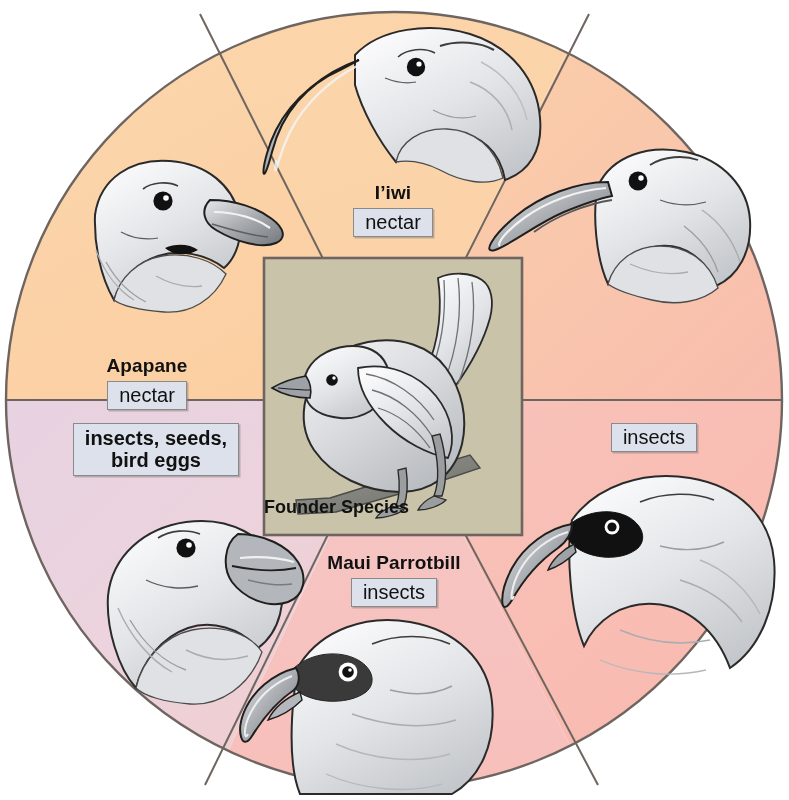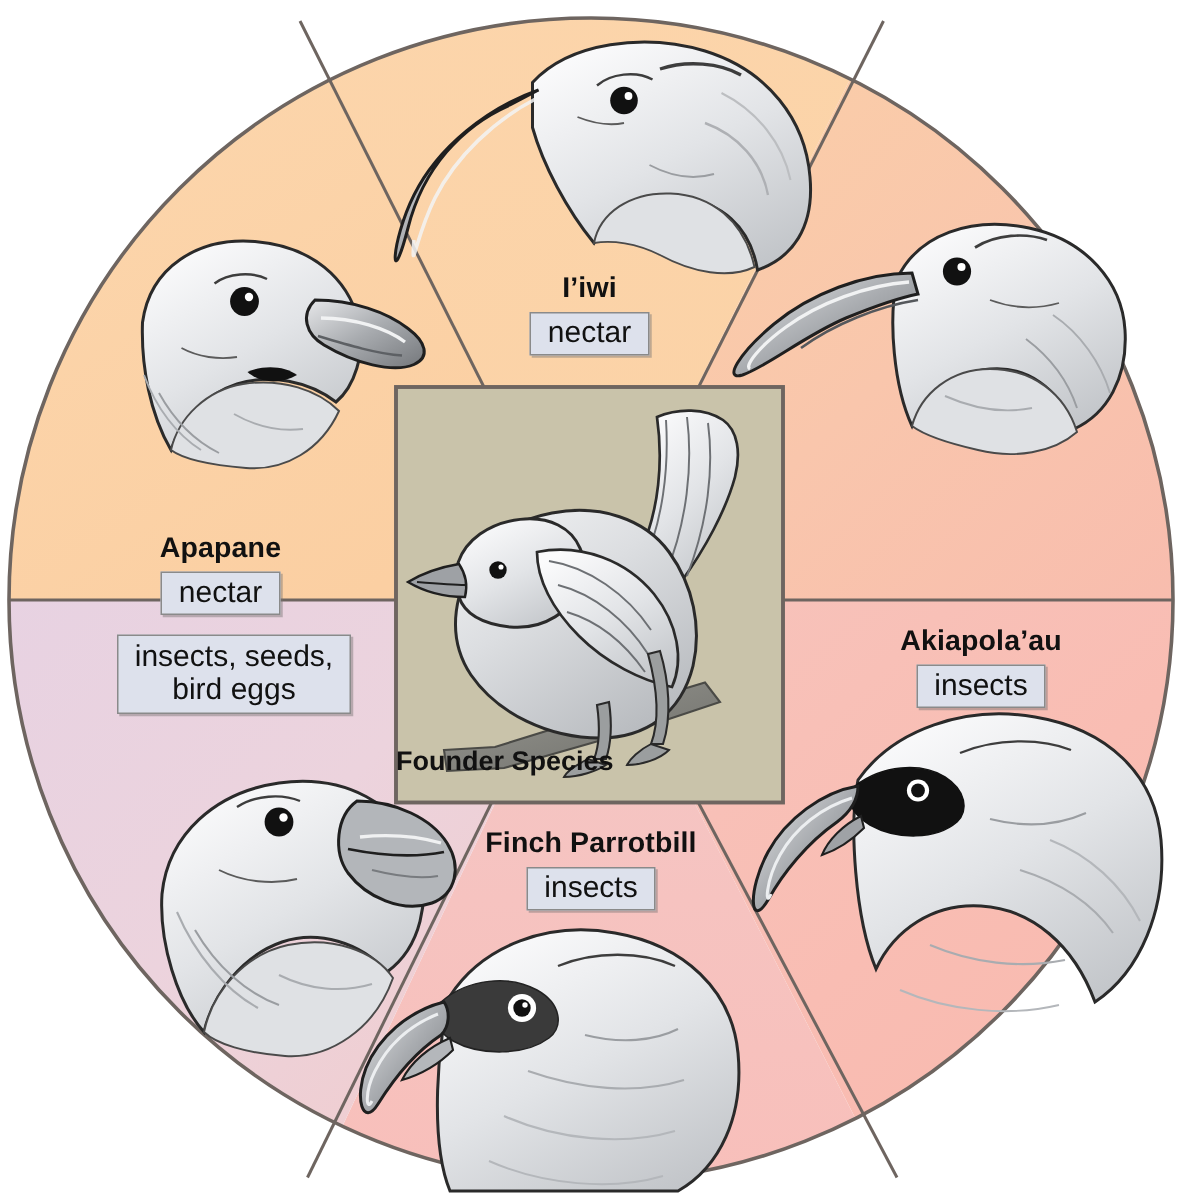--- a/index.html
+++ b/index.html
@@ -310,27 +310,26 @@
     <div class="diet-box">nectar</div>
   </div>
 
   <div class="label-group" style="left:300px;top:183px;width:186px;">
     <div class="sp-name">I’iwi</div>
     <div class="diet-box">nectar</div>
   </div>
 
 
   <div class="label-group" style="left:548px;top:418px;width:212px;">
-    <div class="sp-name">Akiapola’au</div>
     <div class="diet-box">insects</div>
   </div>
 
   <div class="label-group" style="left:296px;top:553px;width:196px;">
-    <div class="sp-name">Finch Parrotbill</div>
+    <div class="sp-name">Maui Parrotbill</div>
     <div class="diet-box">insects</div>
   </div>
 
   <div class="label-group" style="left:58px;top:418px;width:196px;">
-    <div class="diet-box" style="text-align:center;line-height:22px;">insects, seeds,
+    <div class="diet-box" style="text-align:center;line-height:22px;font-weight:bold;">insects, seeds,
 bird eggs</div>
   </div>
 
 </div>
 
 </body></html>

